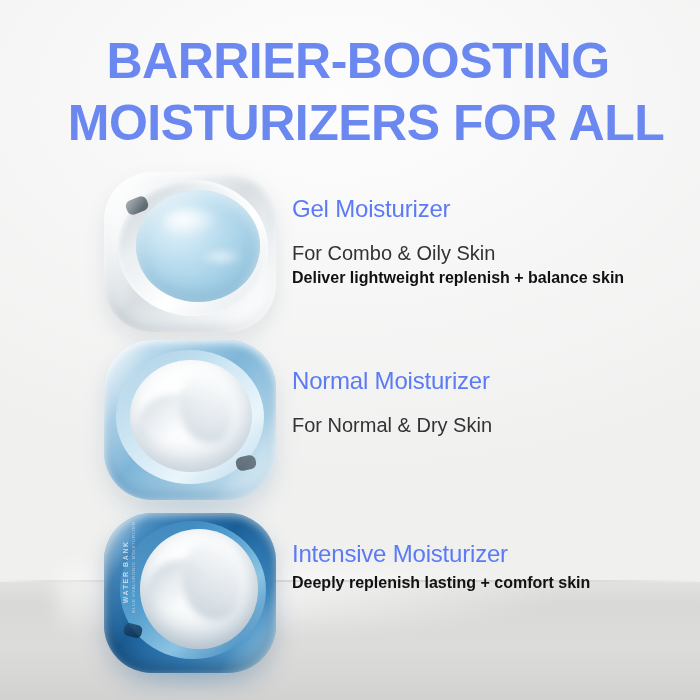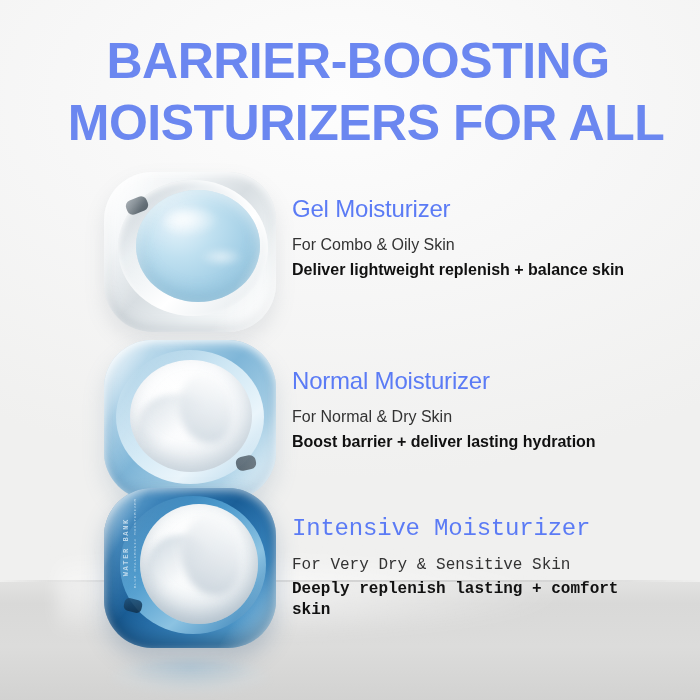--- a/index.html
+++ b/index.html
@@ -68,21 +68,21 @@
   .headline .l2 { display: block; padding-left: 16px; }
 
   
   .row {
     position: absolute;
     left: 0;
     width: 700px;
   }
   #row-gel       { top: 172px; height: 170px; }
   #row-cream     { top: 340px; height: 172px; }
-  #row-intensive { top: 488px; height: 165px; font-family: Liberation Mono, monospace; }
+  #row-intensive { top: 513px; height: 165px; }
 
   
   .jar {
     position: absolute;
     left: 104px;
     top: 0;
     width: 172px;
     height: 160px;
   }
   .jar-body {
@@ -288,24 +288,24 @@
   .prod-title {
     color: #5b7bf5;
     font-size: 24px;
     line-height: 30px;
     font-weight: normal;
     letter-spacing: -0.2px;
     white-space: nowrap;
   }
   .prod-sub {
     color: #333333;
-    font-size: 16px;
+    font-size: 20px;
     line-height: 22px;
     font-weight: normal;
-    margin-top: 10px;
+    margin-top: 18px;
     white-space: nowrap;
   }
   .prod-desc {
     color: #111111;
     font-size: 16px;
     line-height: 21px;
     font-weight: bold;
     margin-top: 3px;
     max-width: 340px;
   }
@@ -355,21 +355,20 @@
         <div class="cream-swirl2"></div>
       </div>
       <div class="lid-clip"></div>
       <div class="jar-shine"></div>
     </div>
     <div class="jar-reflection" style="top:320px; background:radial-gradient(ellipse at 50% 20%, rgba(130,180,212,.8) 0%, rgba(198,222,236,.25) 62%, rgba(255,255,255,0) 100%);"></div>
 
     <div class="copy" id="copy-cream">
       <div class="prod-title">Normal Moisturizer</div>
       <div class="prod-sub">For Normal &amp; Dry Skin</div>
-      <div class="prod-desc">Boost barrier + deliver lasting hydration</div>
     </div>
   </div>
 
   <div class="row" id="row-intensive">
 
     <div class="jar" id="jar-intensive">
       <div class="jar-body"></div>
       <div class="jar-rim"></div>
       <div class="jar-inner">
         <div class="cream-swirl1"></div>
@@ -378,18 +377,17 @@
       <div class="lid-clip"></div>
       <div class="jar-brand">
         <span>WATER BANK</span>
         <span class="brand-sub">BLUE HYALURONIC MOISTURIZER</span>
       </div>
       <div class="jar-shine"></div>
     </div>
 
     <div class="copy" id="copy-intensive">
       <div class="prod-title">Intensive Moisturizer</div>
-      <div class="prod-sub">For Very Dry &amp; Sensitive Skin</div>
       <div class="prod-desc">Deeply replenish lasting + comfort skin</div>
     </div>
   </div>
 
 </div>
 
 </body></html>

